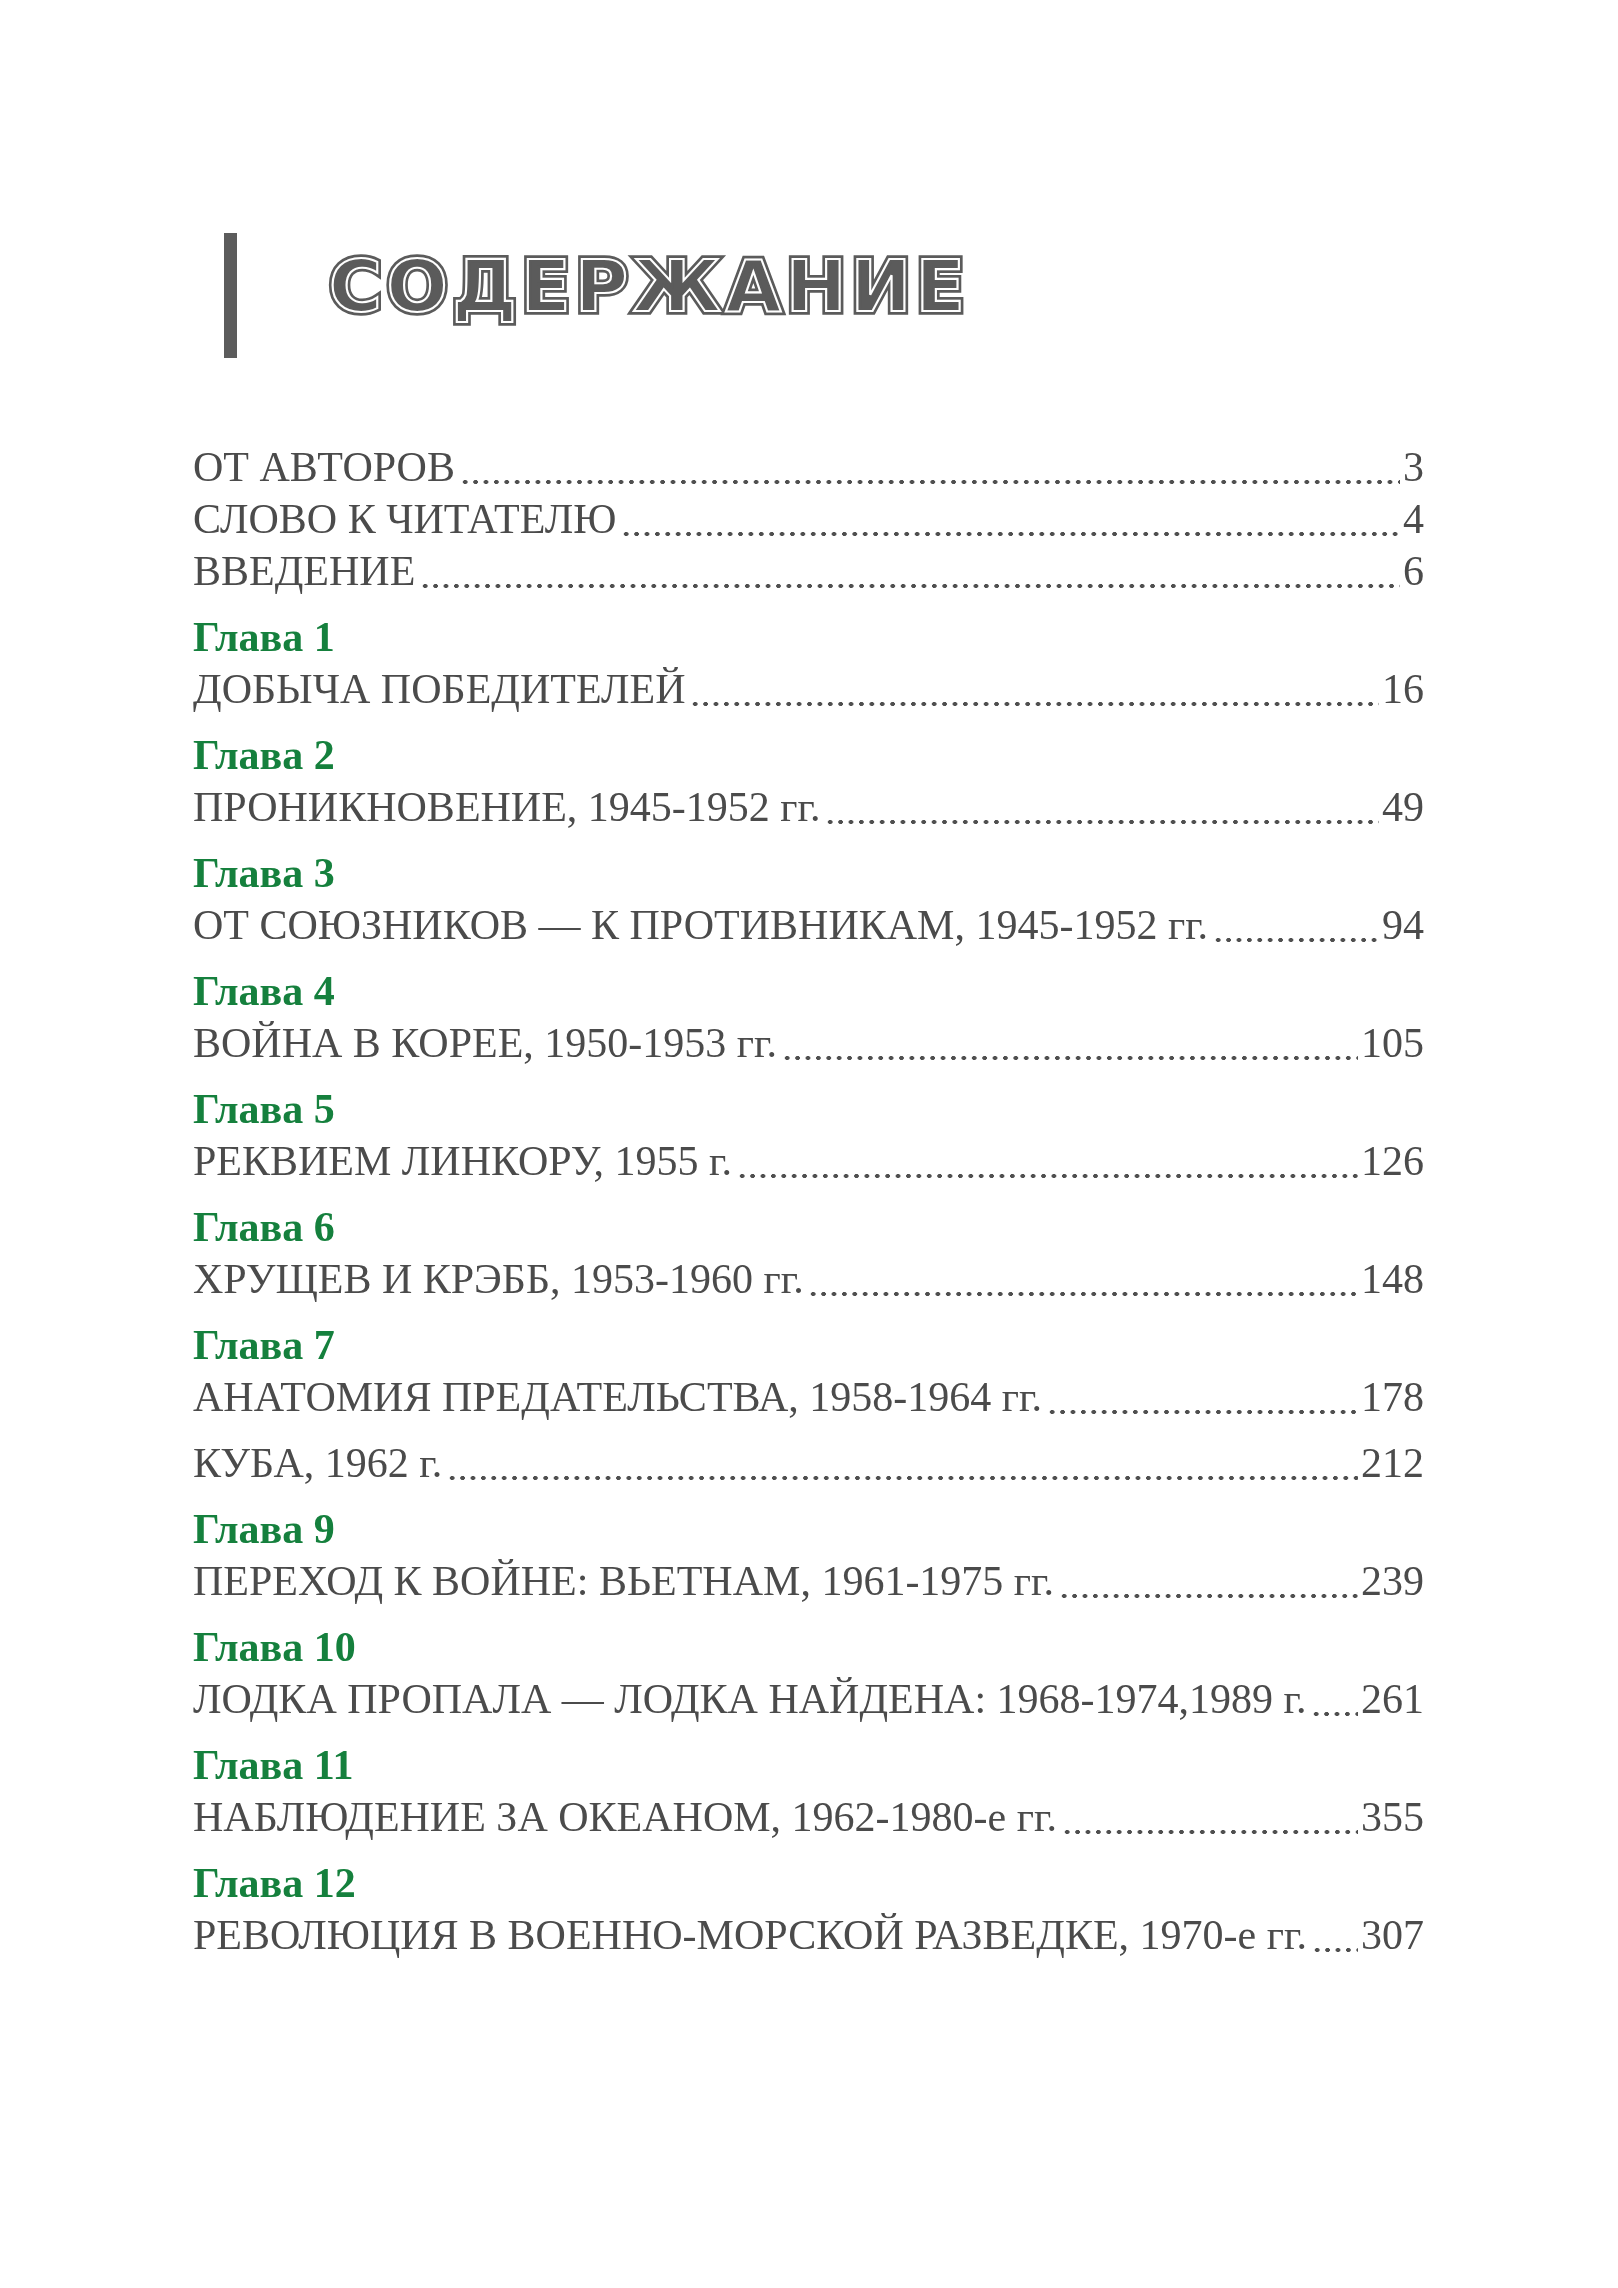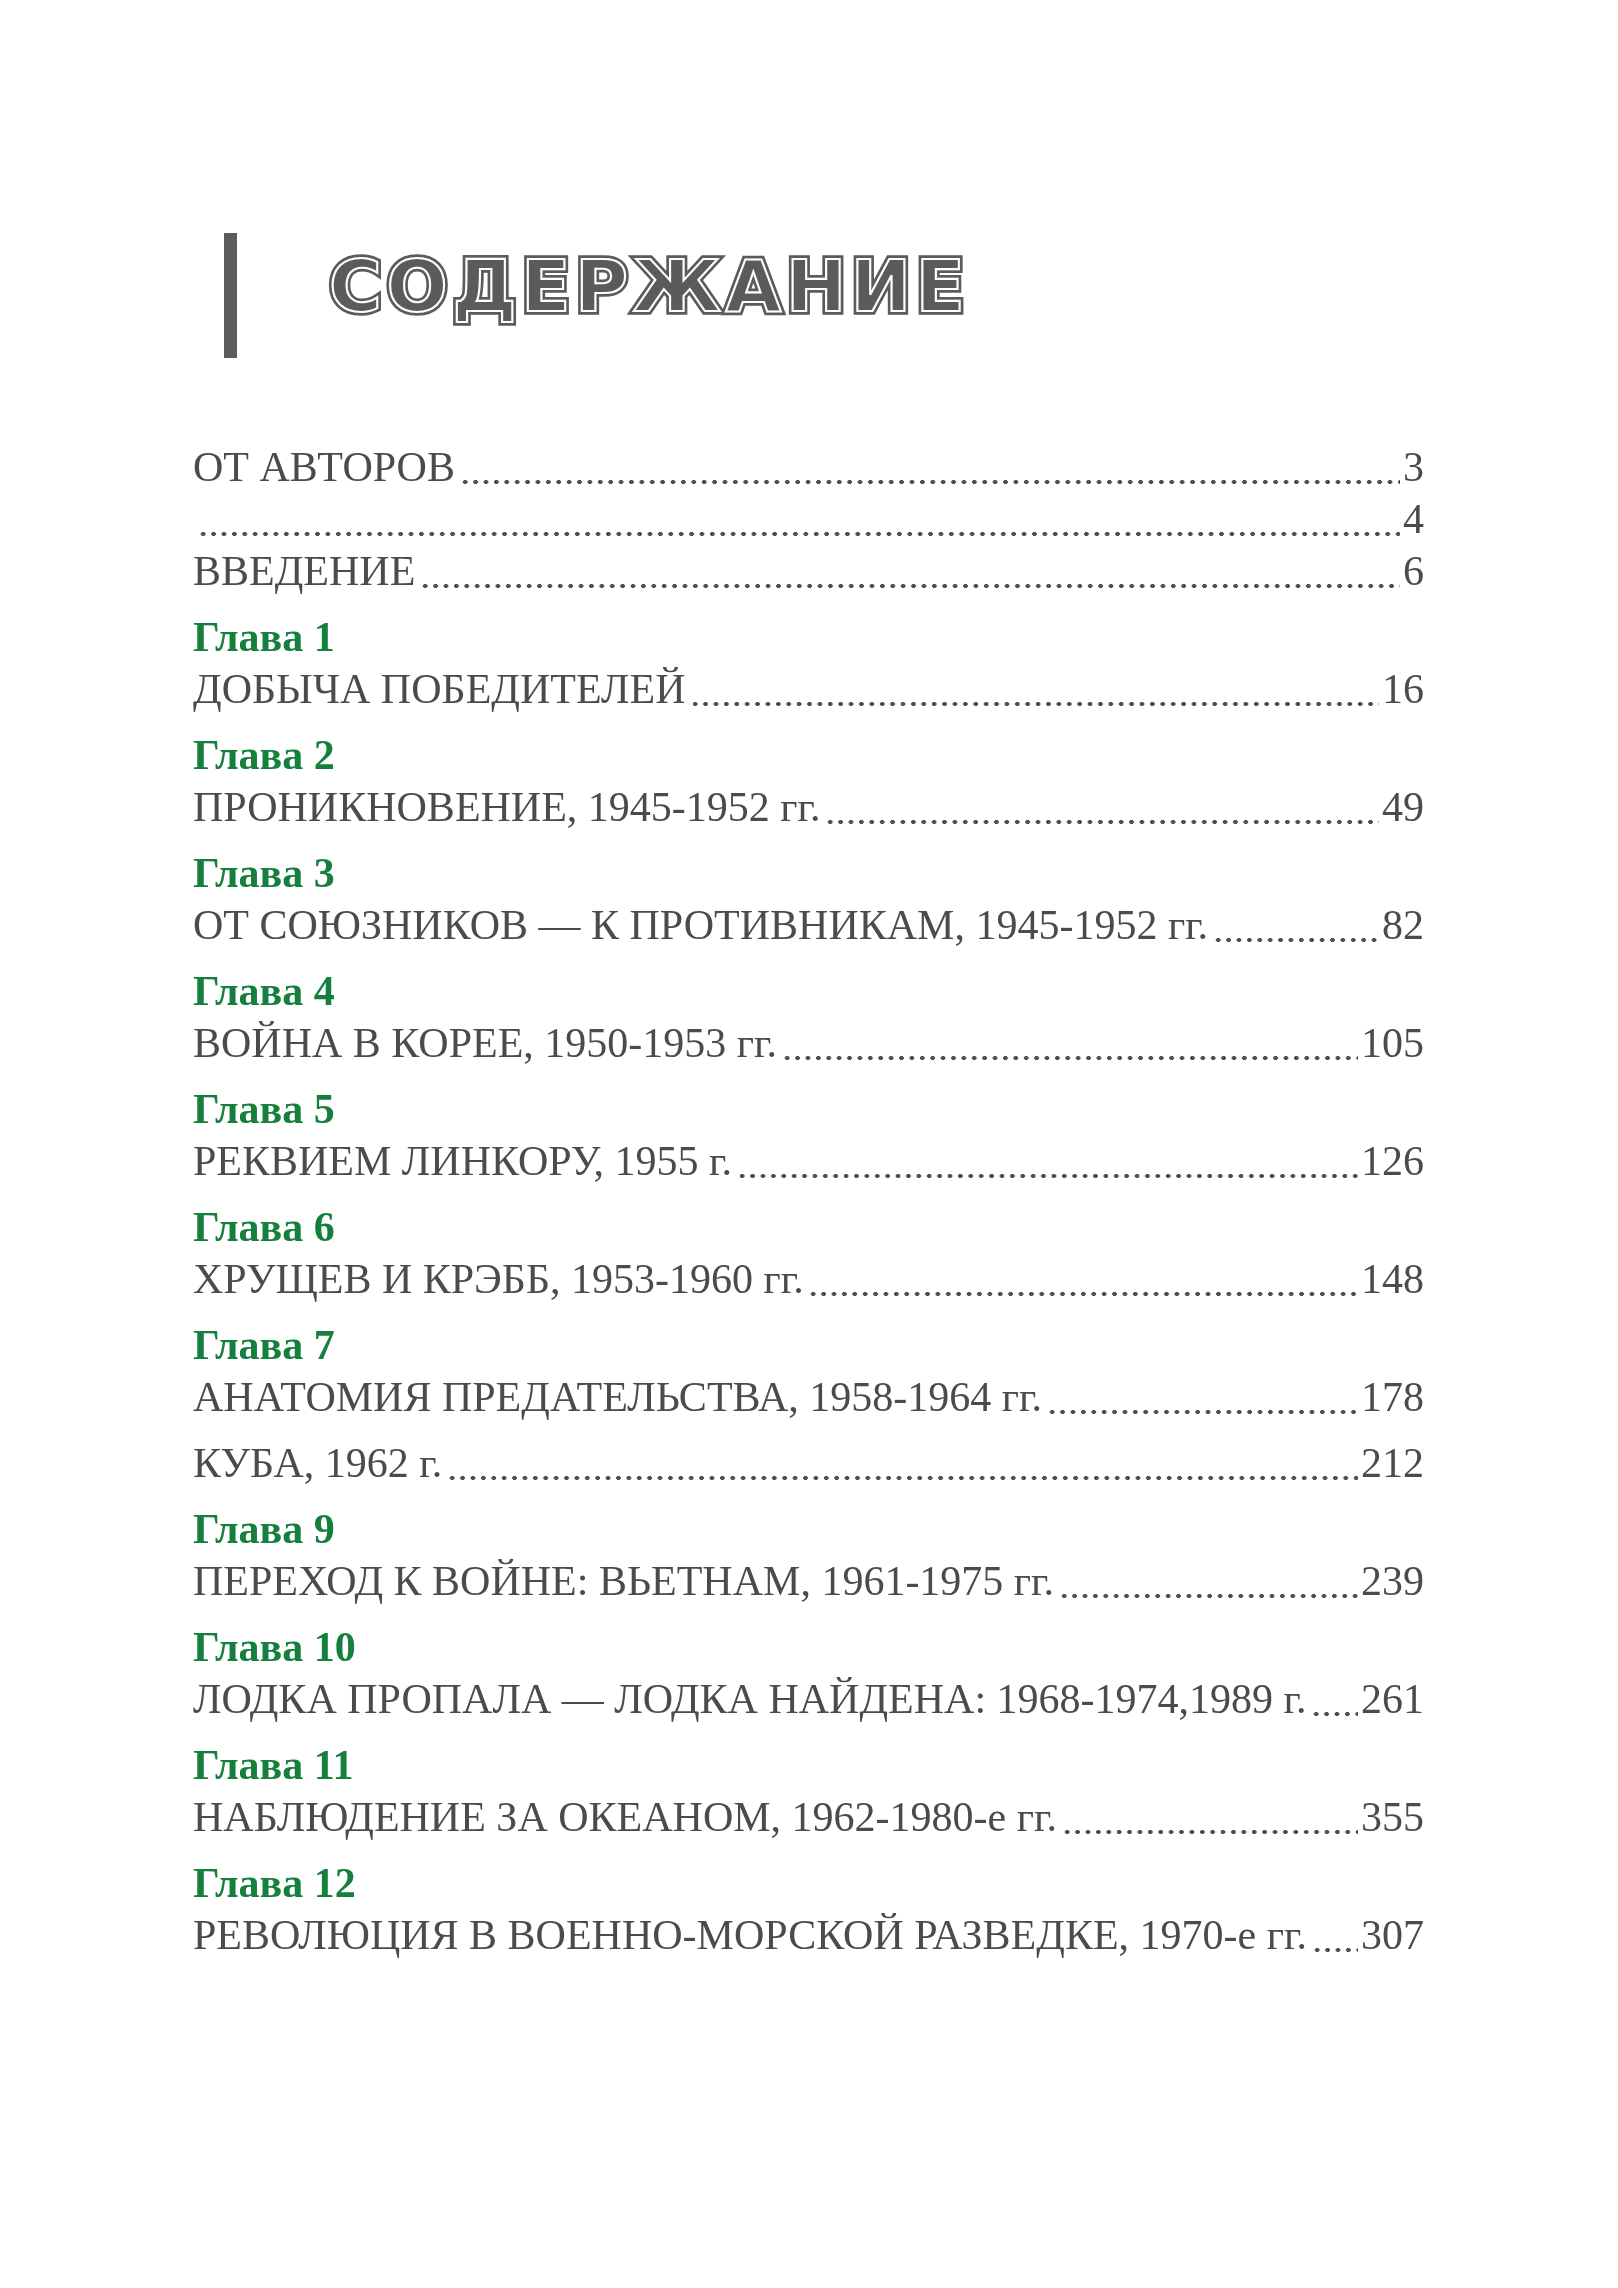--- a/index.html
+++ b/index.html
@@ -115,20 +115,21 @@
 
   <div class="toc">
     <div id="front-matter-list">
   <div class="entry-line">
     <span class="entry-text">ОТ АВТОРОВ</span>
     <span class="leader"></span>
     <span class="page-num">3</span>
   </div>
 
   <div class="entry-line">
+    <span class="entry-text">СЛОВО К ЧИТАТЕЛЮ</span>
     <span class="leader"></span>
     <span class="page-num">4</span>
   </div>
 
   <div class="entry-line">
     <span class="entry-text">ВВЕДЕНИЕ</span>
     <span class="leader"></span>
     <span class="page-num">6</span>
   </div>
 </div>
@@ -149,21 +150,21 @@
       <span class="leader"></span>
       <span class="page-num">49</span>
     </div>
   </div>
 
   <div class="chapter-block">
     <div class="chapter-label">Глава 3</div>
     <div class="entry-line">
       <span class="entry-text">ОТ СОЮЗНИКОВ — К ПРОТИВНИКАМ, 1945-1952 гг.</span>
       <span class="leader"></span>
-      <span class="page-num">82</span>
+      <span class="page-num">94</span>
     </div>
   </div>
 
   <div class="chapter-block">
     <div class="chapter-label">Глава 4</div>
     <div class="entry-line">
       <span class="entry-text">ВОЙНА В КОРЕЕ, 1950-1953 гг.</span>
       <span class="leader"></span>
       <span class="page-num">105</span>
     </div>

